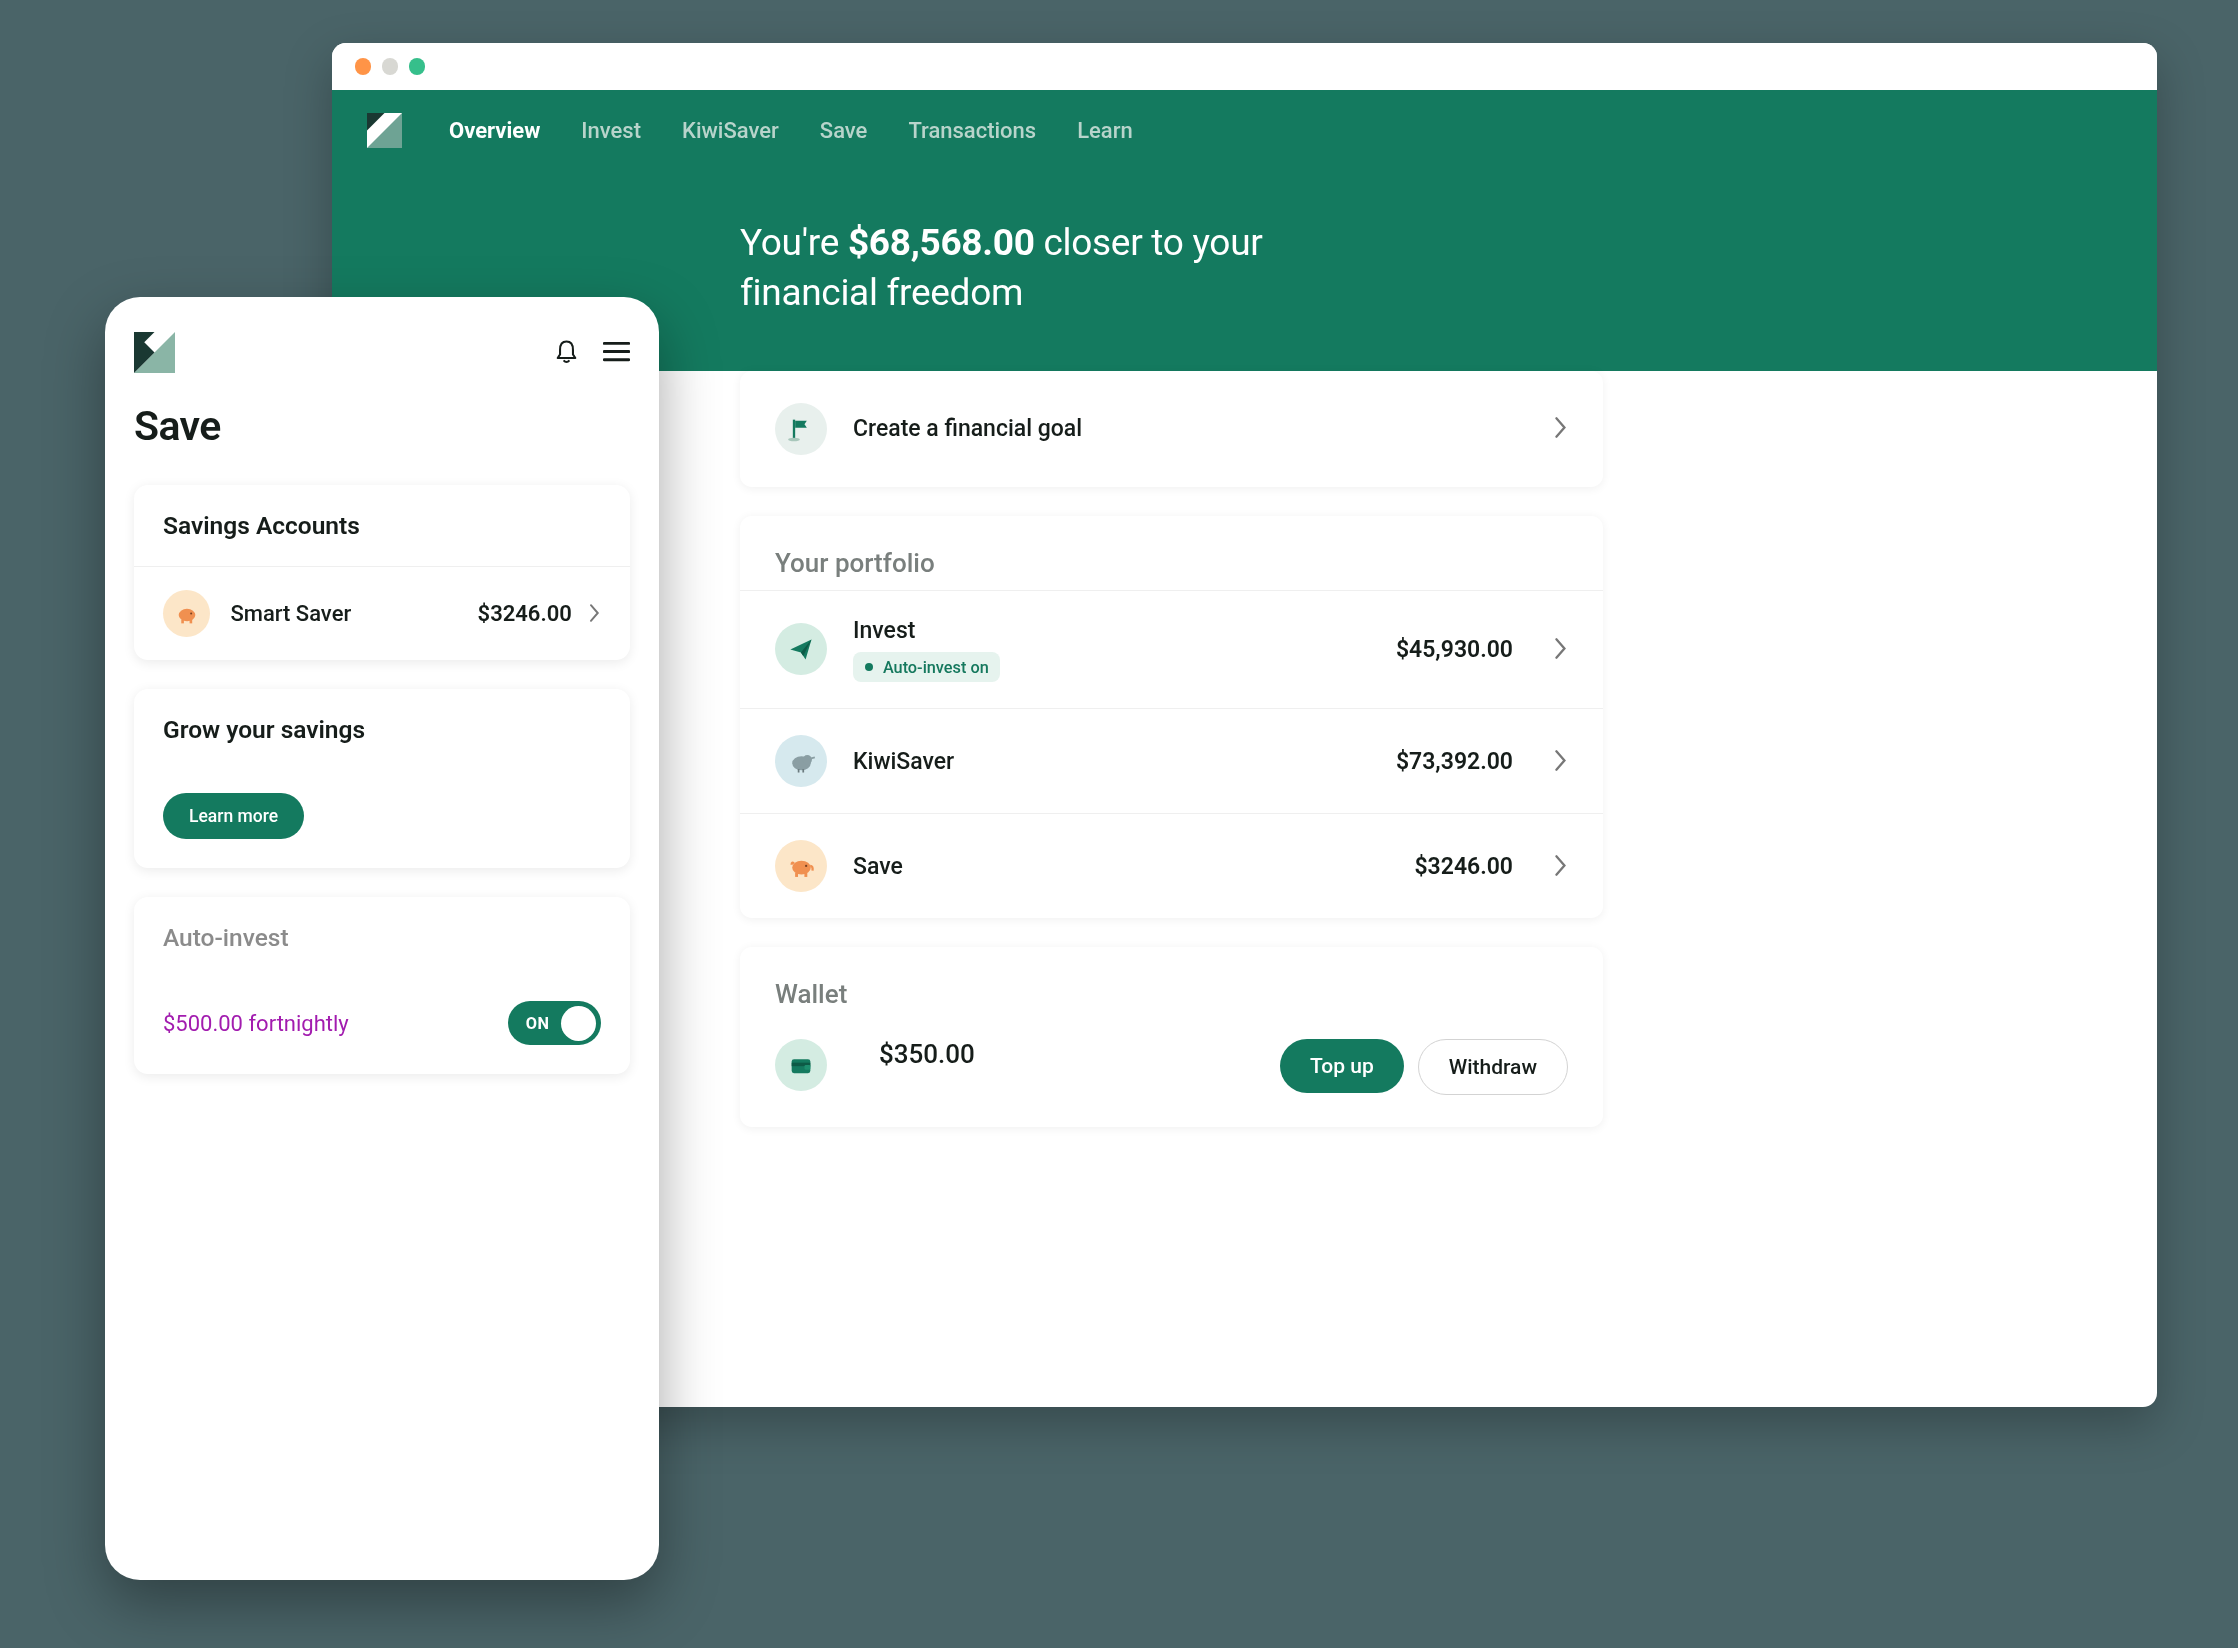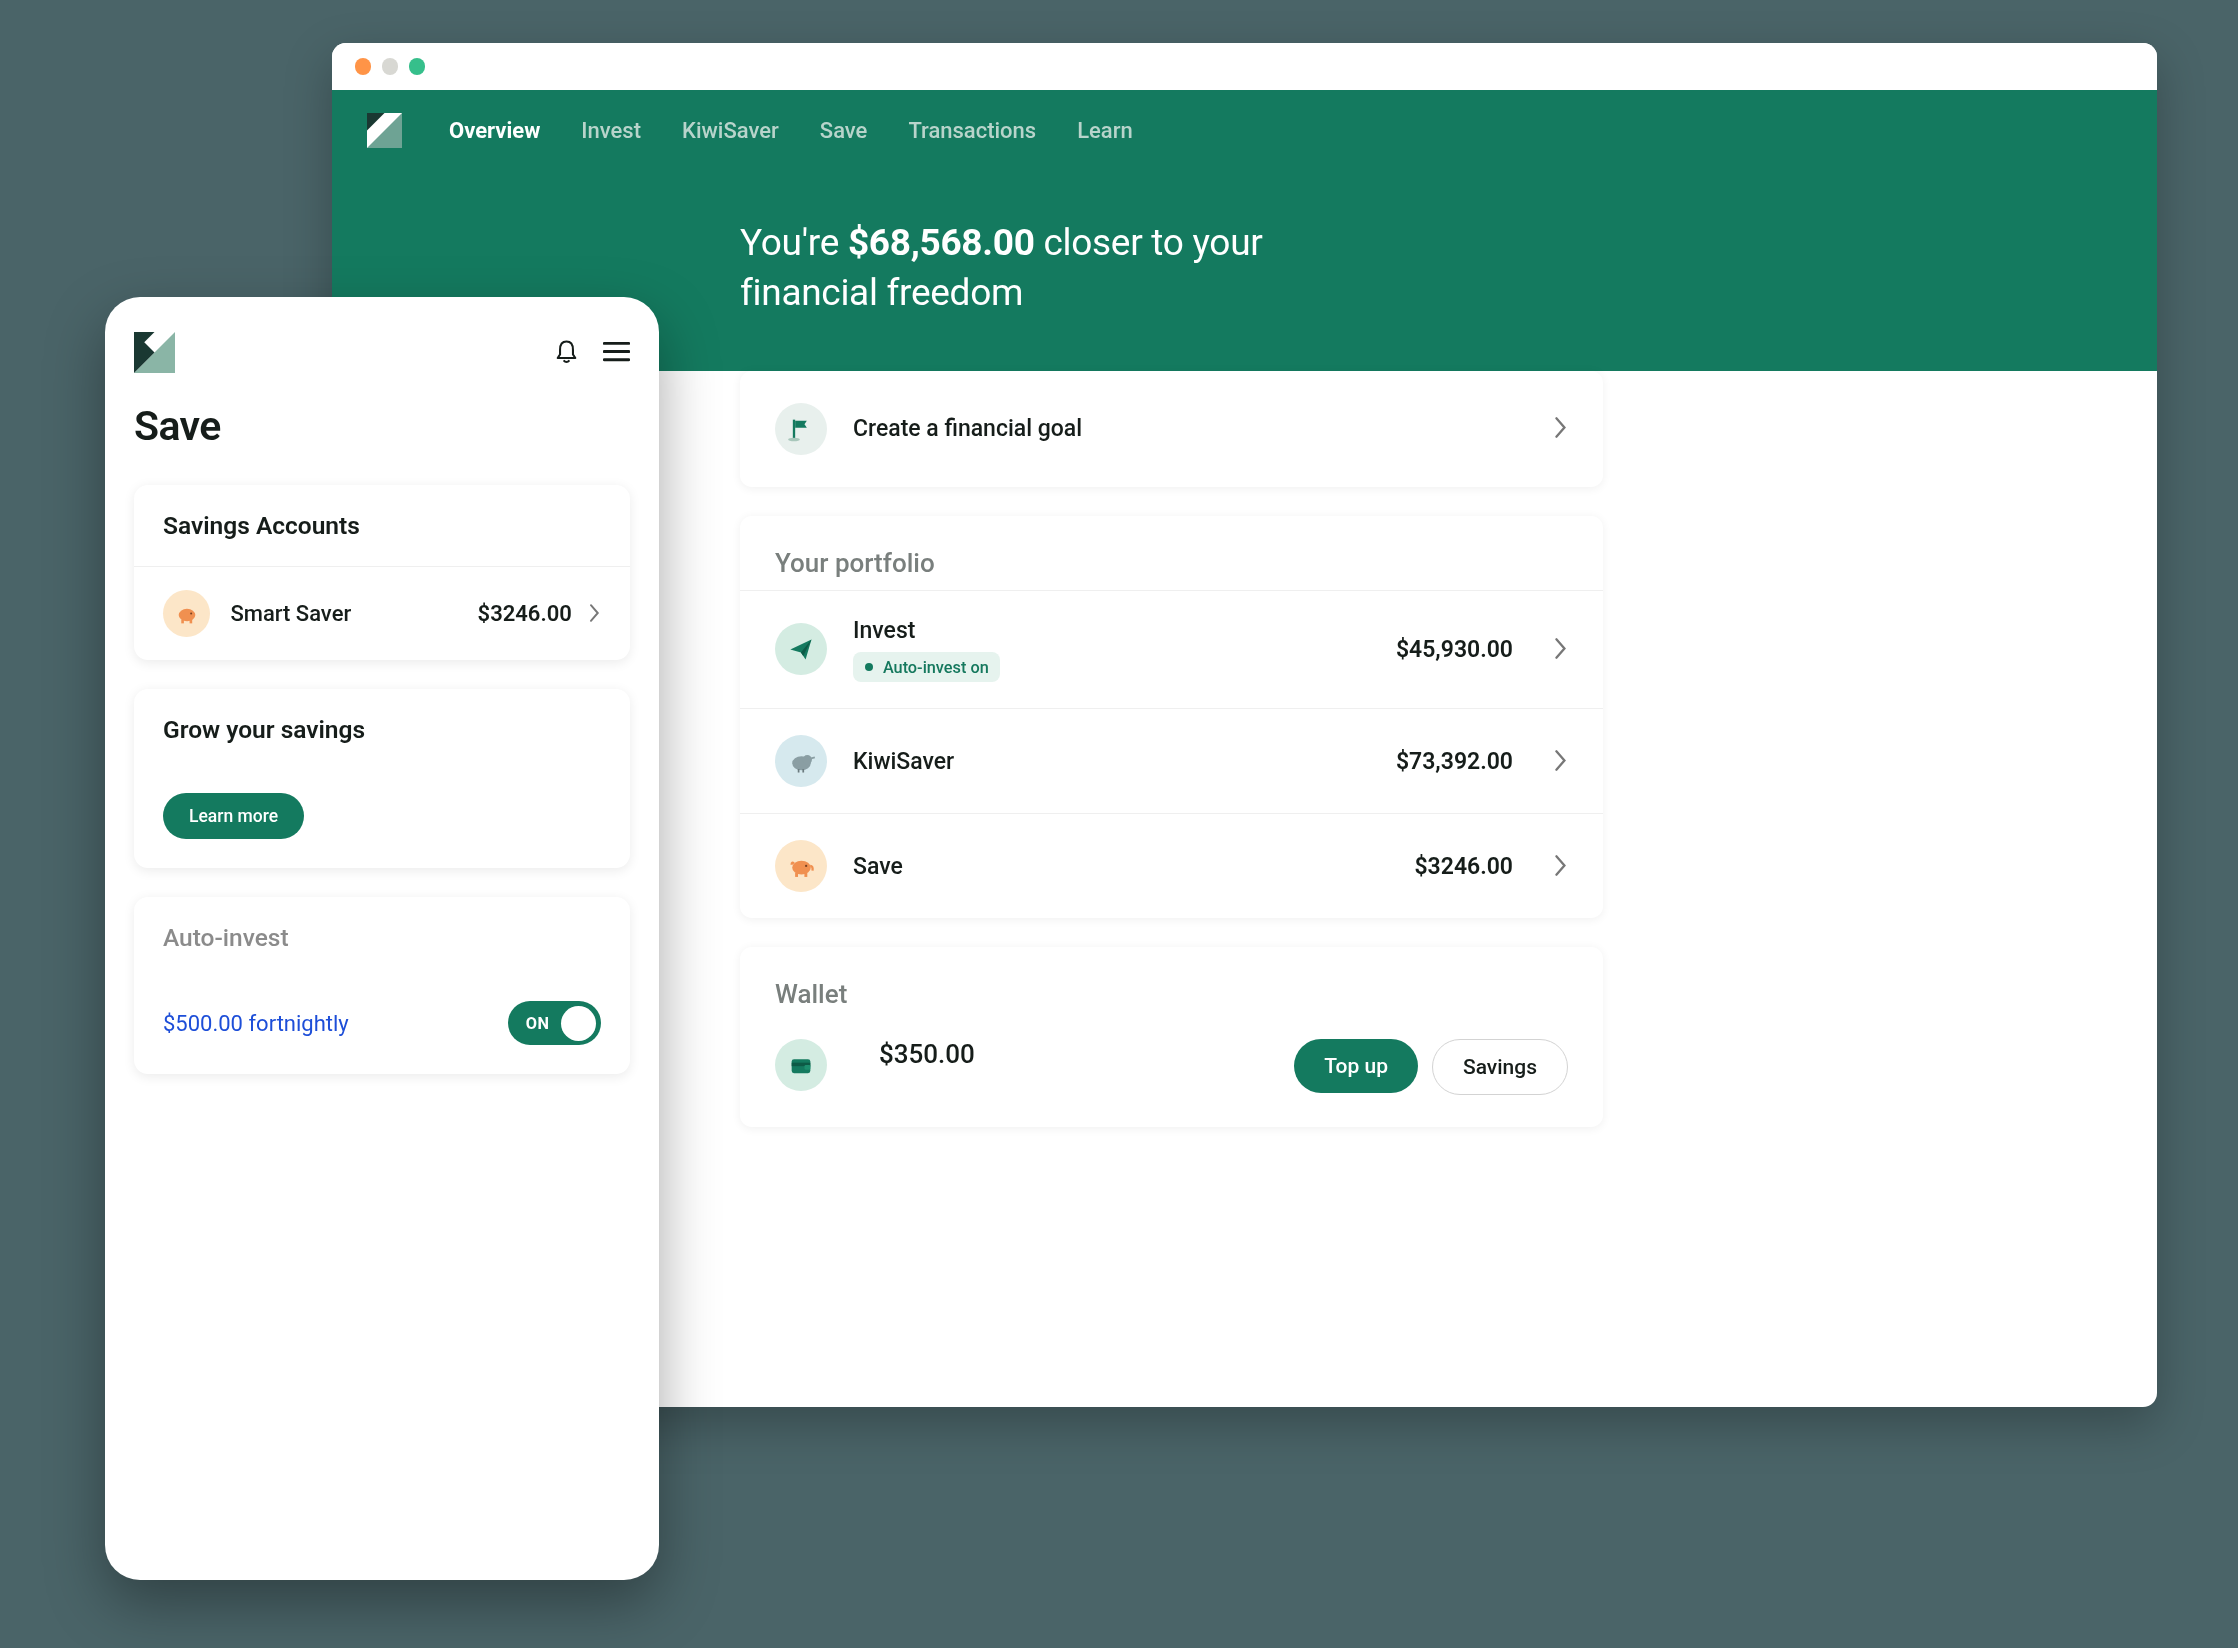--- a/index.html
+++ b/index.html
@@ -212,21 +212,21 @@
 .grow-icon { width: 47px; height: 47px; margin-right: 17.5px; display:flex; align-items:center; justify-content:center; }
 .grow-desc { font-size: 18.7px; color: #6b6b6b; line-height: 1.5; margin-bottom: 23px; }
 .btn-sm { padding: 13px 26px; font-size: 17.5px; border-radius: 29px; background: #147a5f; color: #fff; border: none; cursor: pointer; font-weight: 500; }
 
 .auto-invest-row {
   display: flex;
   align-items: center;
   justify-content: space-between;
   padding: 23px 29px 29px 29px;
 }
-.auto-invest-text { font-size: 22px; color: #1d4ed8; }
+.auto-invest-text { font-size: 22px; color: #a21caf; }
 .toggle {
   width: 93px; height: 44px;
   background: #147a5f;
   border-radius: 35px;
   display: flex;
   align-items: center;
   padding: 4.7px;
   position: relative;
   cursor: pointer;
 }
@@ -376,21 +376,21 @@
       <div class="wallet-row">
         <div class="row-icon icon-wallet">
           <svg width="28" height="28" viewBox="0 0 48 48">
               <rect x="8" y="14" width="32" height="24" rx="4" fill="#147a5f"></rect>
               <rect x="8" y="20" width="32" height="6" fill="#0d5a46"></rect>
               <rect x="30" y="24" width="10" height="8" rx="2" fill="#1d8e6e"></rect>
             </svg>
         </div>
         <div class="wallet-amount">$350.00</div>
         <button class="btn btn-primary">Top up</button>
-        <button class="btn btn-outline">Savings</button>
+        <button class="btn btn-outline">Withdraw</button>
       </div>
     </div>
 
   </div>
 </div>
 
 <div class="mobile-device">
   <div class="mobile-header">
     <div class="mobile-logo">
       <svg width="41" height="41" viewBox="0 0 60 60">

